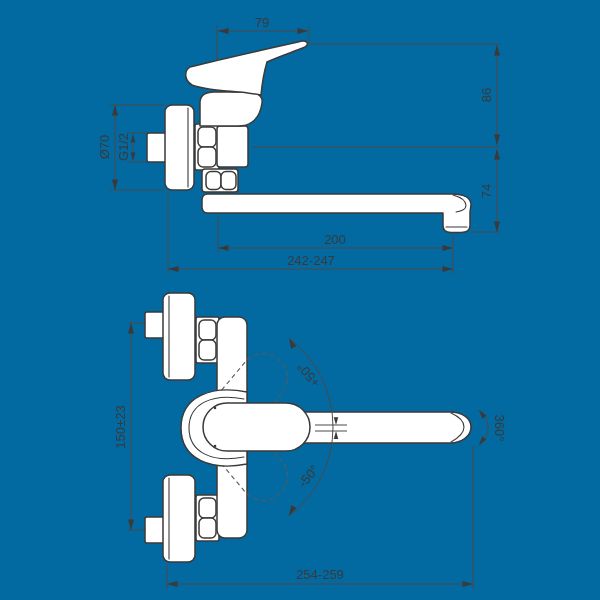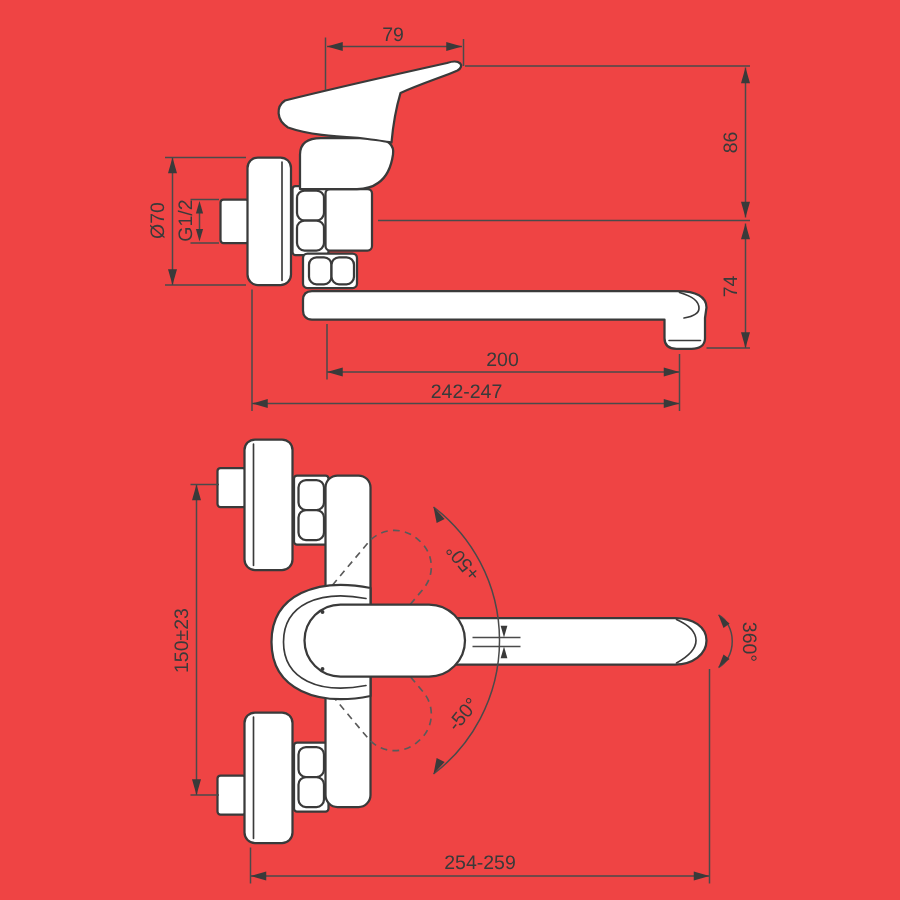--- a/index.html
+++ b/index.html
@@ -1,16 +1,16 @@
 <!DOCTYPE html>
 <html><head>
 <meta charset="utf-8">
 <style>
   html,body { margin:0; padding:0; background:#ffffff; }
-  .stage { width:600px; height:600px; position:relative; background:#ef4444;text-align:right; }
+  .stage { width:600px; height:600px; position:relative; background:#0369a1;text-align:right; }
   svg { display:block; }
   .ol   { fill:#ffffff; stroke:#3a3a3a; stroke-width:1.5; stroke-linejoin:round; stroke-linecap:round; }
   .ol2  { fill:none; stroke:#3a3a3a; stroke-width:1.1; stroke-linecap:round; }
   .dimg { fill:none; stroke:#4a4a4a; stroke-width:1; }
   .dash { fill:none; stroke:#5a5a5a; stroke-width:1.1; stroke-dasharray:4.5 3.5; }
   .arrf { fill:#3a3a3a; stroke:none; }
   .dot  { fill:#3a3a3a; stroke:none; }
   text.dimtxt {
     font-family:"Liberation Sans", sans-serif;
     font-size:13px;

